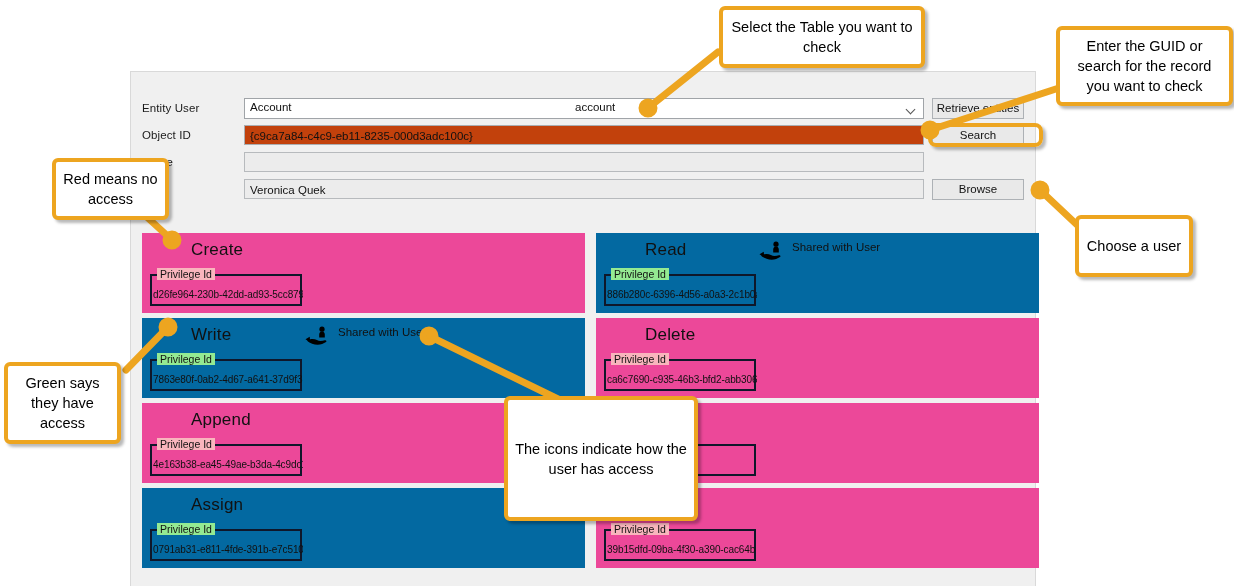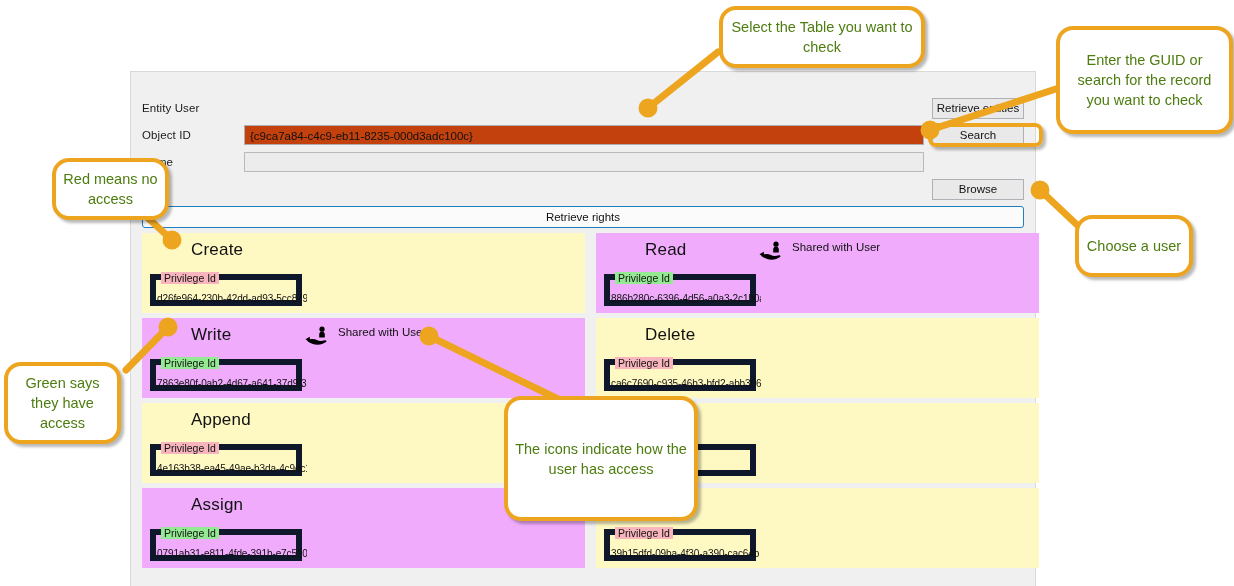--- a/index.html
+++ b/index.html
@@ -58,90 +58,95 @@
   }
   
   #cards{position:absolute;left:11px;top:161px;width:882px;}
   .col{position:absolute;top:0;width:443px;}
   .col.left{left:0;}
   .col.right{left:454px;}
   .card{
     position:relative;box-sizing:border-box;width:100%;height:80px;
     margin-bottom:5px;
   }
-  .card.red{background:#fef9c3;}
-  .card.green{background:#f0abfc;}
+  .card.red{background:#ec4899;}
+  .card.green{background:#0369a1;}
   .card-title{
     position:absolute;left:49px;top:7px;
     font-size:17px;color:#111;font-weight:400;letter-spacing:0.2px;
   }
   .share-wrap{position:absolute;left:163px;top:7px;height:24px;}
   .share-icon{position:absolute;left:0;top:1px;width:28px;height:22px;}
   .share-label{
     position:absolute;left:33px;top:1px;font-size:11.5px;color:#111;white-space:nowrap;
   }
   .gbox{
     position:absolute;left:8px;bottom:7px;width:152px;height:32px;
-    box-sizing:border-box;border:6px solid #0f172a;
+    box-sizing:border-box;border:2px solid #0f172a;
   }
   .gbox .glegend{
     position:absolute;left:5px;top:-8px;background:inherit;
     font-size:10.5px;color:#111;padding:0 3px;white-space:nowrap;
   }
   .card.red .gbox .glegend{background:#f9b5bd;}
   .card.green .gbox .glegend{background:#94ea92;}
   .gbox .gval{
     position:absolute;left:1px;top:13px;width:150px;
     font-size:10px;color:#111;white-space:nowrap;overflow:hidden;
     letter-spacing:-0.1px;
   }
   
   .callout{
     position:absolute;box-sizing:border-box;
-    background:#ffffff;border:4px solid #eda520;border-radius:17px;
+    background:#ffffff;border:4px solid #eda520;border-radius:6px;
     box-shadow:3px 3px 3px rgba(0,0,0,0.28);
     display:flex;align-items:center;justify-content:center;
-    text-align:center;color:#4d7c0f;font-size:14.5px;line-height:20px;
+    text-align:center;color:#000000;font-size:14.5px;line-height:20px;
     padding:19px 7px;z-index:40;
   }
   .hl-rect{
     position:absolute;box-sizing:border-box;
     border:4px solid #eda520;border-radius:8px;
     box-shadow:3px 3px 3px rgba(0,0,0,0.28);
     z-index:35;
   }
   #leader-svg{position:absolute;left:0;top:0;width:1234px;height:586px;z-index:30;pointer-events:none;}
 </style>
 </head>
 <body>
 
 <div id="app-window">
 
   <div class="form-row" style="top:26px;">
     <span class="form-label">Entity User</span>
+    <div class="combo">
+      <span class="ctext">Account</span>
+      <span class="ctext2">account</span>
+      <span class="arrow"></span>
+    </div>
     <div class="btn" style="left:801px;top:0;width:92px;">Retrieve entities</div>
   </div>
 
   <div class="form-row" style="top:53px;">
     <span class="form-label">Object ID</span>
     <div class="form-input" style="left:113px;width:680px;">{c9ca7a84-c4c9-eb11-8235-000d3adc100c}</div>
     <div class="btn" style="left:801px;top:0;width:92px;">Search</div>
   </div>
 
   <div class="form-row" style="top:80px;">
     <span class="form-label">Name</span>
     <div class="form-input readonly" style="left:113px;width:680px;"></div>
   </div>
 
   <div class="form-row" style="top:107px;">
     <span class="form-label">User</span>
+    <div class="form-input readonly" style="left:113px;width:680px;">Veronica Quek</div>
     <div class="btn" style="left:801px;top:0;width:92px;">Browse</div>
   </div>
 
-  <div id="retrieve-rights-btn">Retrieve rights</div>
 
   <div id="cards">
     <div class="col left" id="col-left">
         <div class="card red">
           <div class="card-title">Create</div>
           <div class="gbox">
             <span class="glegend">Privilege Id</span>
             <span class="gval">d26fe964-230b-42dd-ad93-5cc879</span>
           </div>
         </div>
@@ -238,21 +243,21 @@
     <line x1="126" y1="370" x2="168" y2="327"></line>
     <circle cx="168" cy="327" r="6"></circle>
 
     <line x1="560" y1="400" x2="429" y2="336"></line>
     <circle cx="429" cy="336" r="6"></circle>
   </g>
 </svg>
 
 <div class="callout" style="left:719px;top:6px;width:206px;height:62px;">Select the Table you want to check</div>
 
-<div class="callout" style="left:1056px;top:26px;width:177px;height:108px;">Enter the GUID or search for the record you want to check</div>
+<div class="callout" style="left:1056px;top:26px;width:177px;height:80px;">Enter the GUID or search for the record you want to check</div>
 
 <div class="callout" style="left:4px;top:158px;width:117px;height:62px;margin-left:48px;">Red means no access</div>
 
 <div class="callout" style="left:1075px;top:215px;width:118px;height:62px;">Choose a user</div>
 
 <div class="callout" style="left:4px;top:362px;width:117px;height:82px;">Green says they have access</div>
 
 <div class="callout" style="left:504px;top:396px;width:194px;height:125px;">The icons indicate how the user has access</div>
 
 </body></html>

